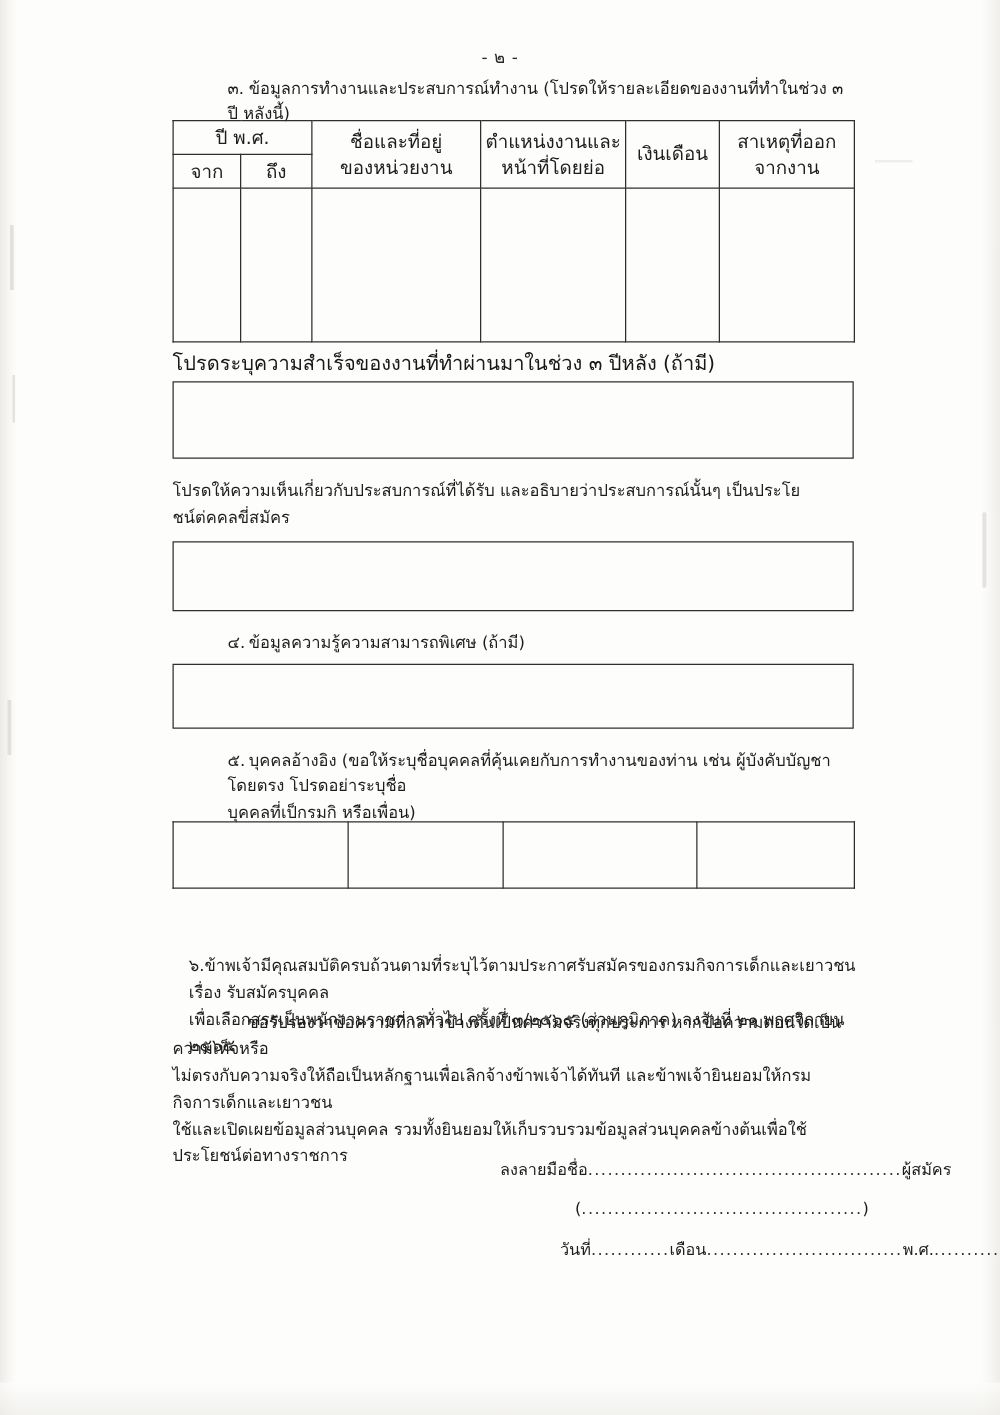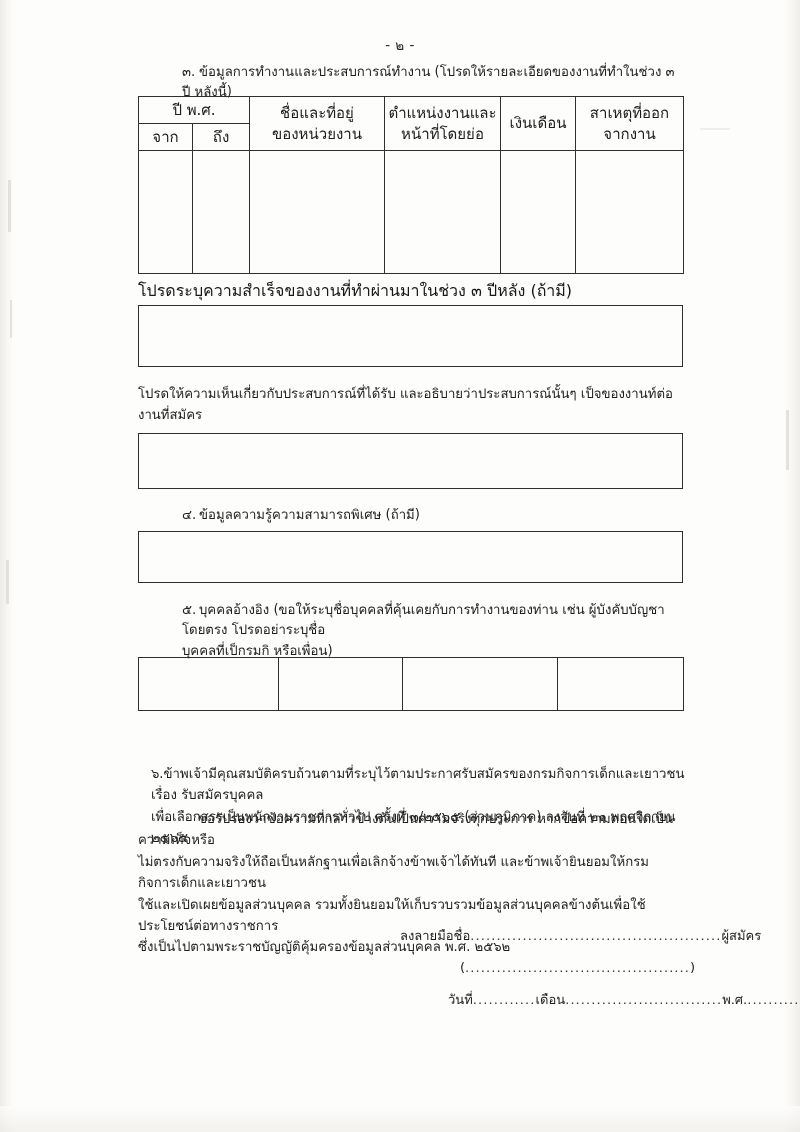--- a/index.html
+++ b/index.html
@@ -214,21 +214,21 @@
       </tbody>
     </table>
   </div>
 
   <div class="content abs" style="top:278px;">โปรดระบุความสำเร็จของงานที่ทำผ่านมาในช่วง ๓ ปีหลัง (ถ้ามี)</div>
   <div class="content abs" style="top:305px;">
     <div class="answer-box" style="height:62px;"></div>
   </div>
 
   <div class="content abs" style="top:383px;">
-    <div class="para">โปรดให้ความเห็นเกี่ยวกับประสบการณ์ที่ได้รับ และอธิบายว่าประสบการณ์นั้นๆ เป็จของงานท์ต่องานที่สมัคร</div>
+    <div class="para">โปรดให้ความเห็นเกี่ยวกับประสบการณ์ที่ได้รับ และอธิบายว่าประสบการณ์นั้นๆ เป็นประโยชน์ต่คคลขี่สมัคร</div>
   </div>
   <div class="content abs" style="top:433px;">
     <div class="answer-box" style="height:56px;"></div>
   </div>
 
   <div class="content abs" style="top:505px;">
     <div class="section-head">
       <span class="num">๔.</span><span>ข้อมูลความรู้ความสามารถพิเศษ (ถ้ามี)</span>
     </div>
   </div>
@@ -266,21 +266,20 @@
     <div class="para">
       <span class="num">๖.</span><span>ข้าพเจ้ามีคุณสมบัติครบถ้วนตามที่ระบุไว้ตามประกาศรับสมัครของกรมกิจการเด็กและเยาวชน เรื่อง รับสมัครบุคคล</span>
     </div>
     <div class="para">เพื่อเลือกสรรเป็นพนักงานราชการทั่วไป ครั้งที่ ๓/๒๕๖๕ (ส่วนภูมิภาค) ลงวันที่ ๒๑ พฤศจิกายน ๒๕๖๕</div>
   </div>
 
   <div class="content abs" style="top:808px;">
     <div class="para indent">ขอรับรองว่าข้อความที่กล่าวข้างต้นเป็นความจริงทุกประการ หากข้อความตอนใดเป็นความเท็จหรือ</div>
     <div class="para">ไม่ตรงกับความจริงให้ถือเป็นหลักฐานเพื่อเลิกจ้างข้าพเจ้าได้ทันที และข้าพเจ้ายินยอมให้กรมกิจการเด็กและเยาวชน</div>
     <div class="para">ใช้และเปิดเผยข้อมูลส่วนบุคคล รวมทั้งยินยอมให้เก็บรวบรวมข้อมูลส่วนบุคคลข้างต้นเพื่อใช้ประโยชน์ต่อทางราชการ</div>
-    <div class="para">ซึ่งเป็นไปตามพระราชบัญญัติคุ้มครองข้อมูลส่วนบุคคล พ.ศ. ๒๕๖๒</div>
   </div>
 
   <div class="sign-block">
     <div class="sign-line">
       <span>ลงลายมือชื่อ</span><span class="dots">................................................</span><span>ผู้สมัคร</span>
     </div>
     <div class="sign-line sign-row-2">
       <span>(</span><span class="dots">...........................................</span><span>)</span>
     </div>
     <div class="sign-line sign-row-3">

